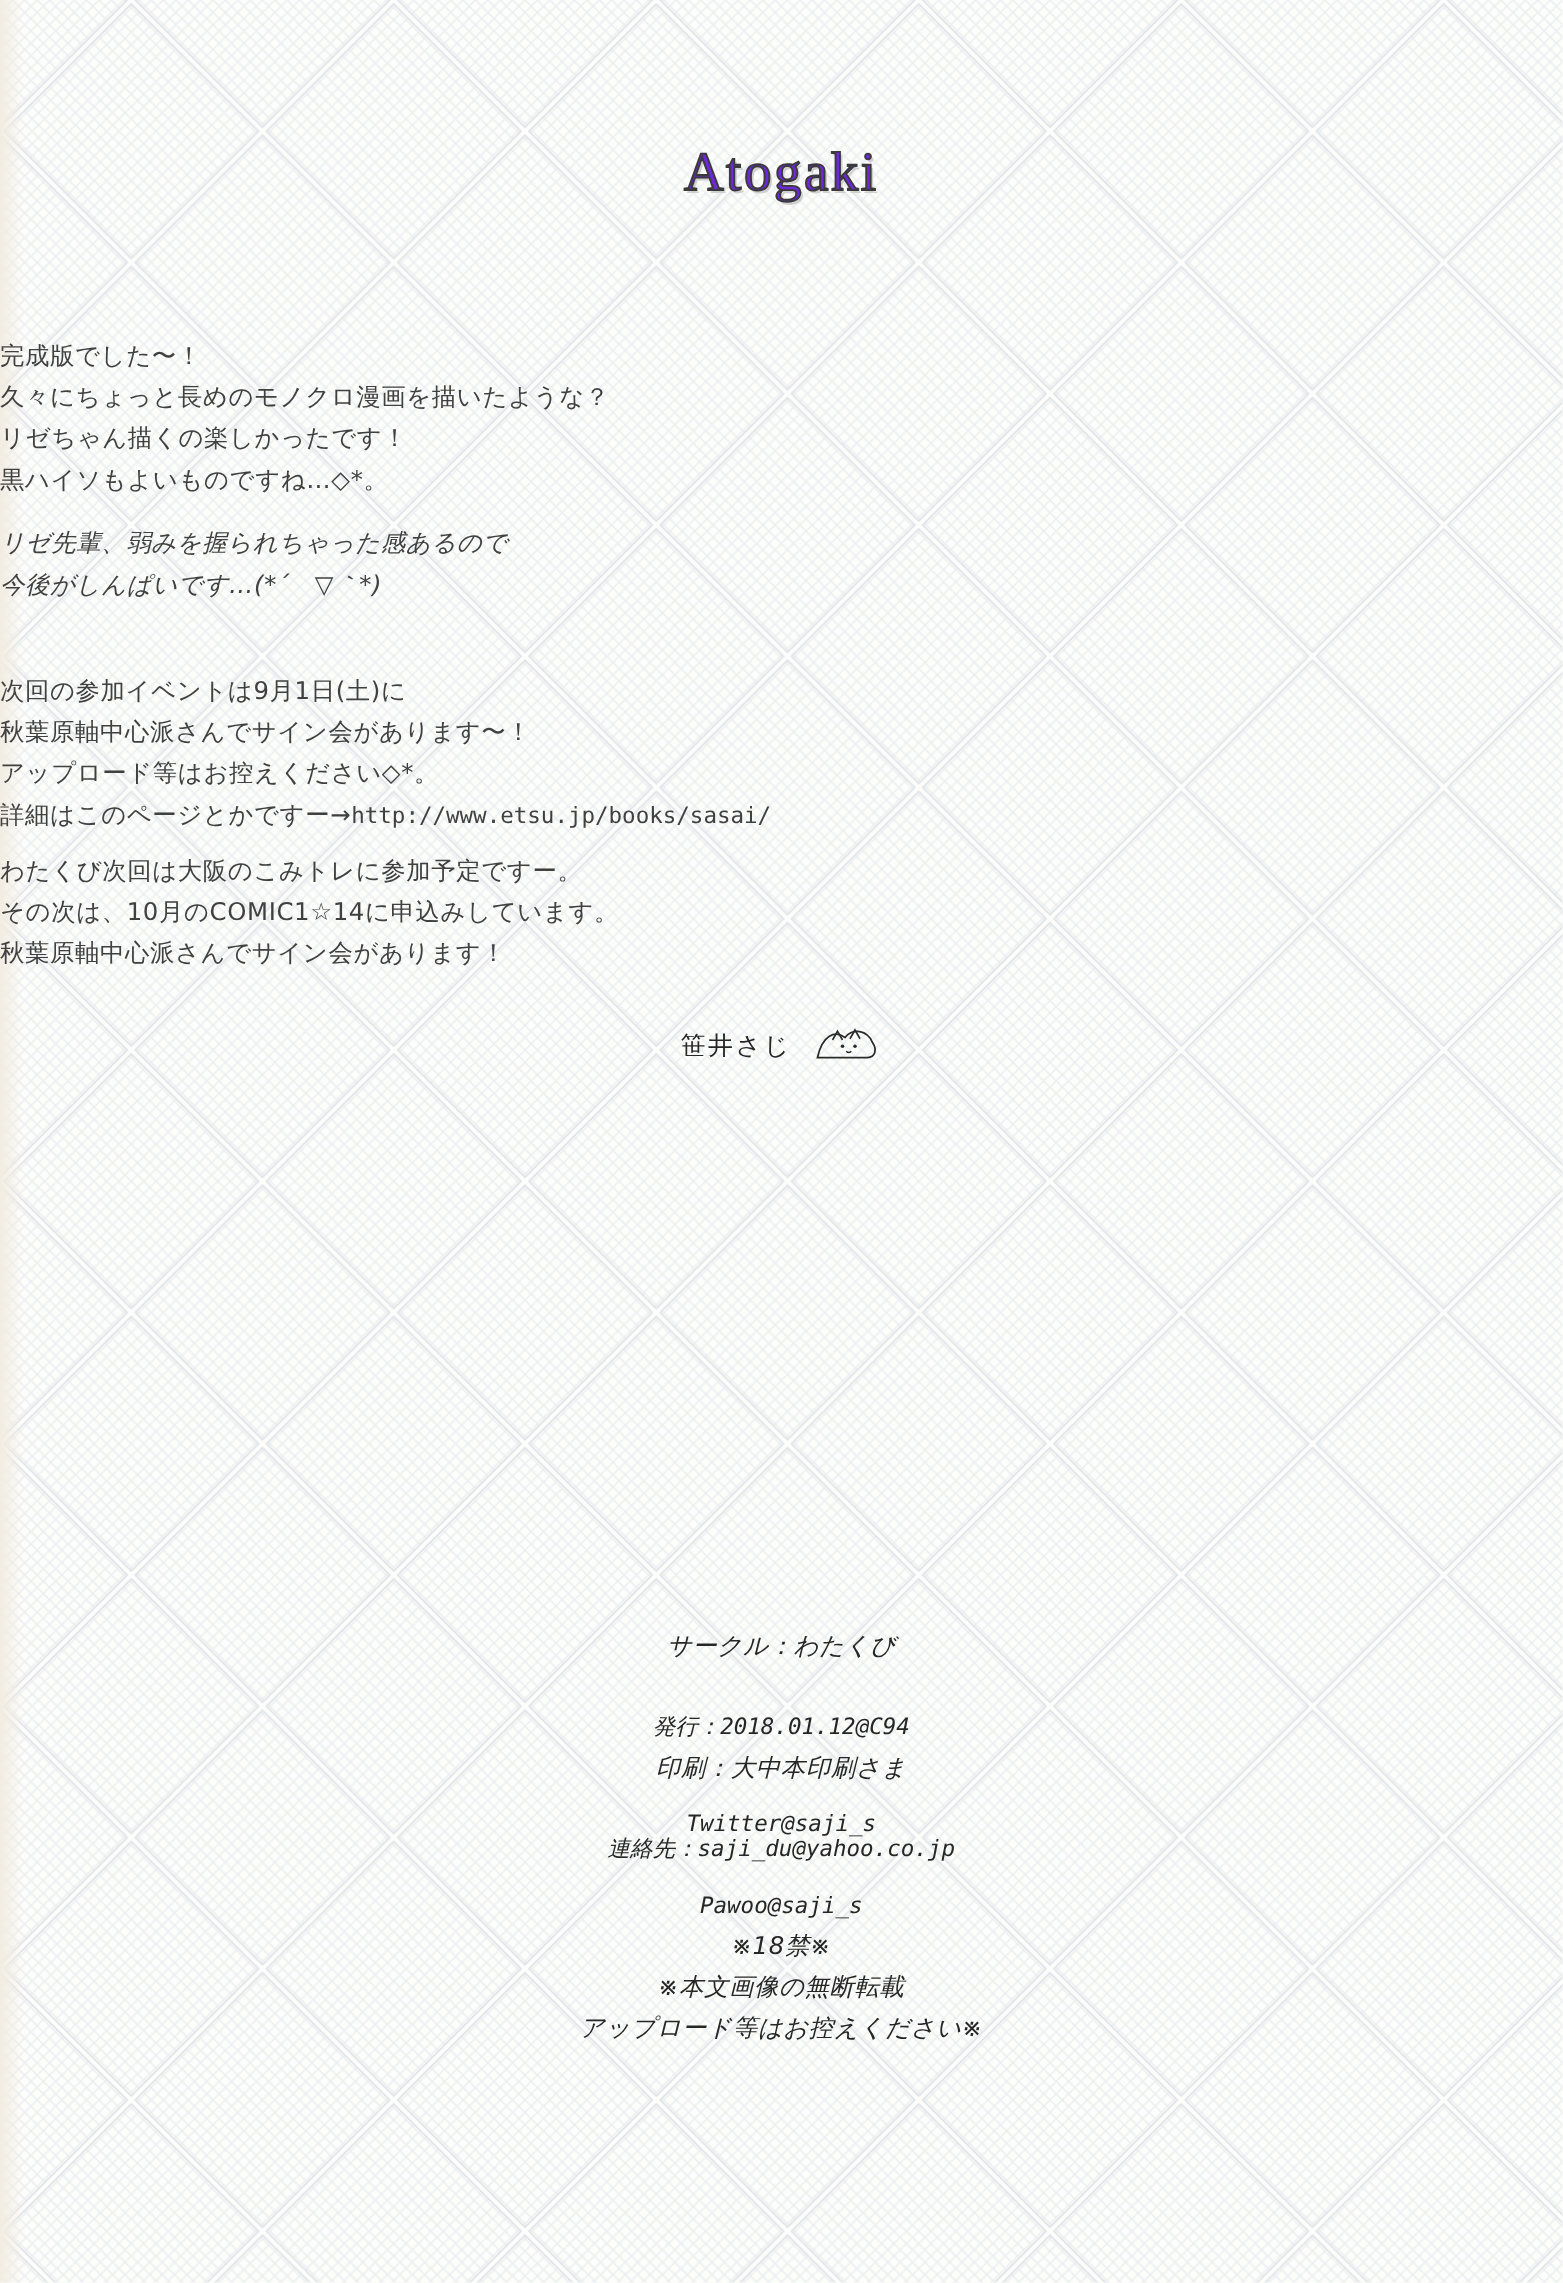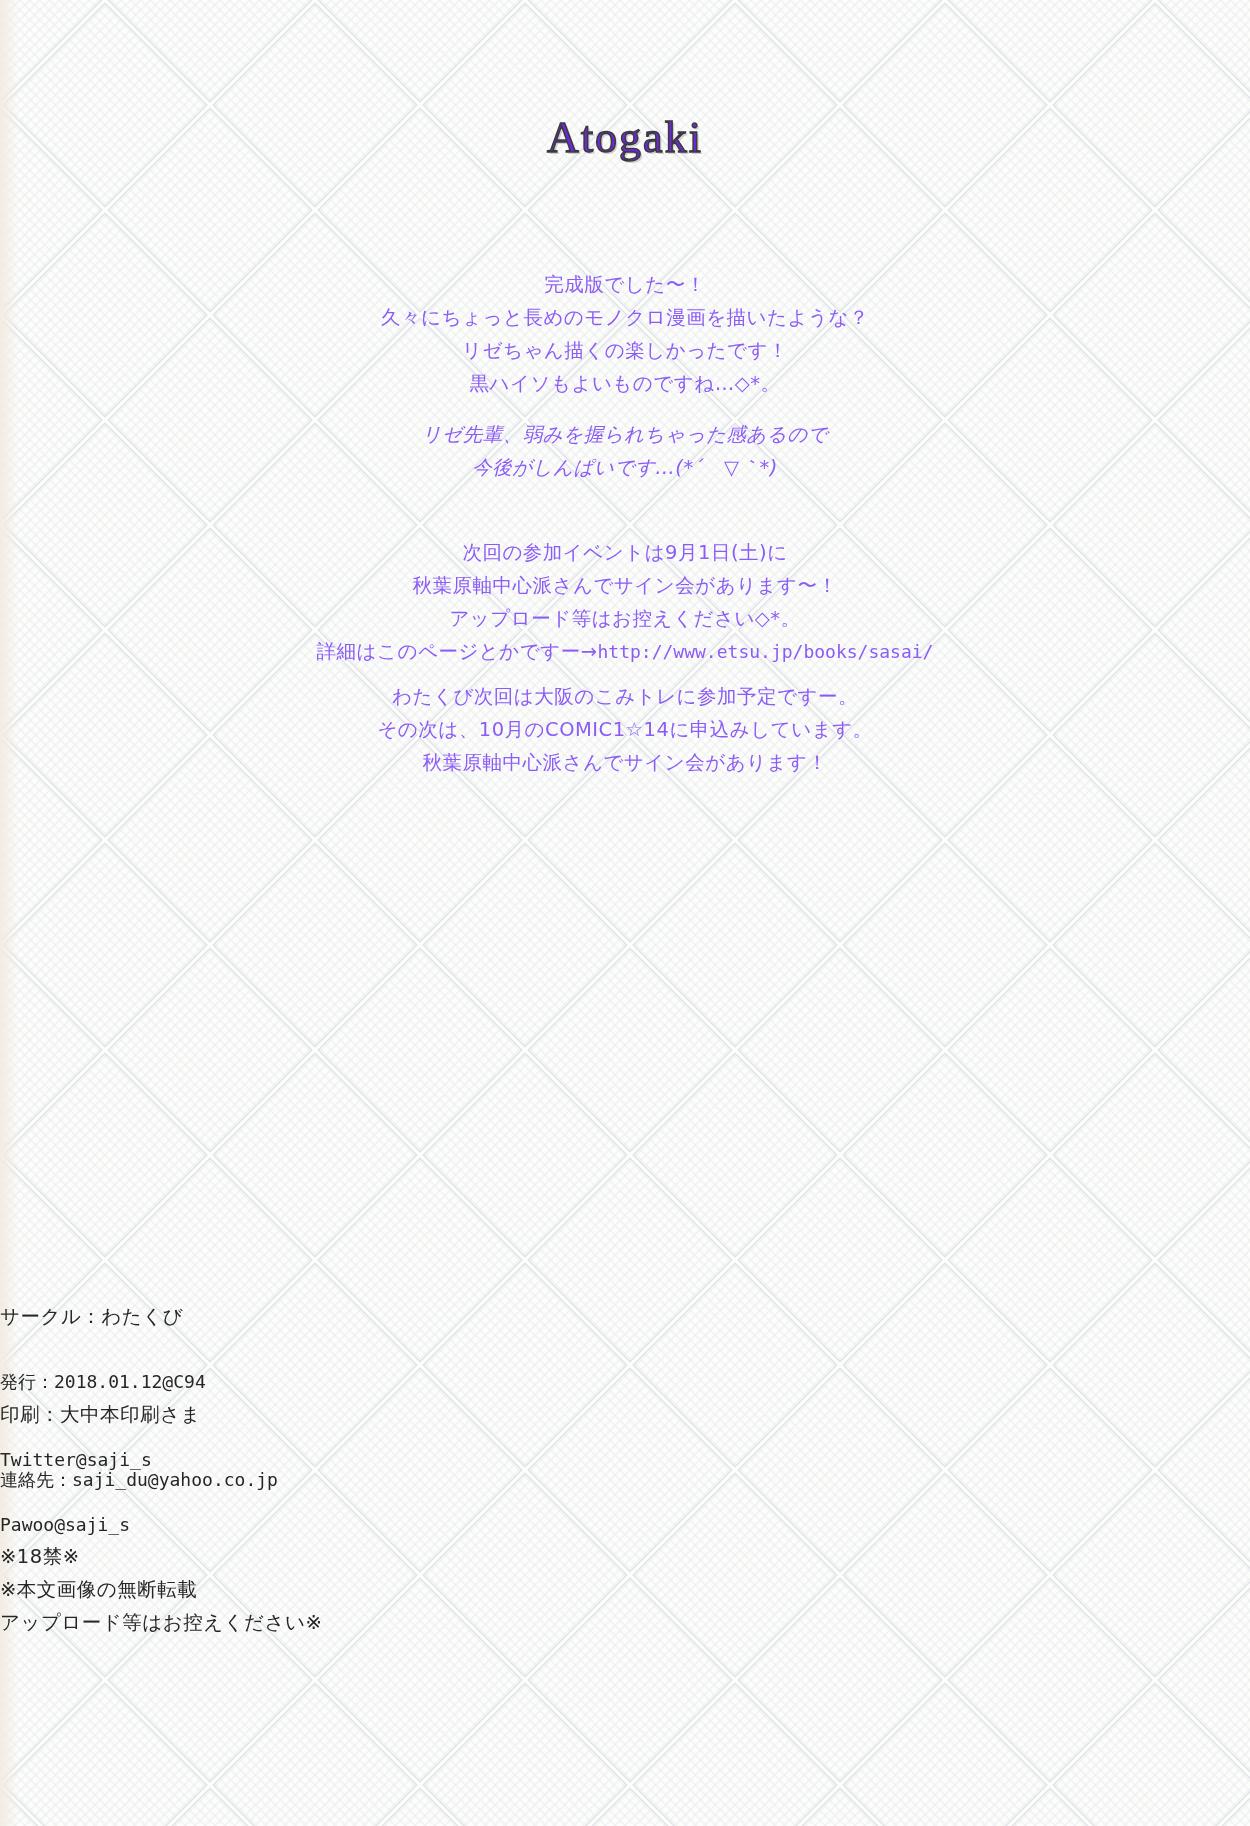--- a/index.html
+++ b/index.html
@@ -60,25 +60,25 @@
     -webkit-text-stroke: 1.5px #3a3a3a;
     text-shadow:
       2px 2px 0 #cfcfcf;
     font-weight: 400;
   }
 
   .body-block {
     position: absolute;
     left: 0;
     width: 100%;
-    text-align: center;
+    text-align: left;
     font-family: "DejaVu Sans", sans-serif;
     font-size: 19.5px;
     line-height: 33px;
-    color: #8b5cf6;
+    color: #404040;
     letter-spacing: 0.5px;
   }
 
   .block-1 { top: 268px; }
   .block-2 { top: 418px; font-style: italic; }
   .block-3 { top: 536px; }
   .block-4 { top: 680px; }
 
   .body-block .line { display: block; white-space: pre; }
 
@@ -98,26 +98,27 @@
   .sig-doodle {
     display: inline-block;
     vertical-align: middle;
     margin-left: 10px;
   }
 
   .colophon {
     position: absolute;
     left: 0;
     width: 100%;
-    text-align: left;
+    text-align: center;
     font-family: "DejaVu Sans", sans-serif;
     font-size: 19.5px;
     line-height: 33px;
     color: #262626;
     letter-spacing: 0.5px;
+    font-style: italic;
   }
   .colophon .line { display: block; white-space: pre; }
   .col-1 { top: 1300px; }
   .col-2 { top: 1411px; }
   .col-3 { top: 1540px; }
 </style>
 </head>
 <body>
 
 <div id="bg-pattern">
@@ -178,20 +179,33 @@
     <span class="line">アップロード等はお控えください◇*。</span>
     <span class="line"><span>詳細はこのページとかですー→</span><span class="mono">http://www.etsu.jp/books/sasai/</span></span>
   </div>
 
   <div class="body-block block-4">
     <span class="line">わたくび次回は大阪のこみトレに参加予定ですー。</span>
     <span class="line">その次は、10月のCOMIC1☆14に申込みしています。</span>
     <span class="line">秋葉原軸中心派さんでサイン会があります！</span>
   </div>
 
+  <div class="signature">
+    <span class="sig-name">笹井さじ</span>
+    <span class="sig-doodle">
+      <svg width="56" height="30" viewBox="0 0 56 30" xmlns="http://www.w3.org/2000/svg">
+        <path d="M4 26 C8 8, 18 4, 26 10 C32 2, 44 4, 48 14 C52 20, 50 26, 44 26 Z" fill="none" stroke="#2b2b2b" stroke-width="1.4"></path>
+        <path d="M16 12 L20 5 L24 12" fill="none" stroke="#2b2b2b" stroke-width="1.3"></path>
+        <path d="M30 11 L34 4 L38 11" fill="none" stroke="#2b2b2b" stroke-width="1.3"></path>
+        <circle cx="24" cy="17" r="1.4" fill="#2b2b2b"></circle>
+        <circle cx="34" cy="17" r="1.4" fill="#2b2b2b"></circle>
+        <path d="M27 21 q2 2 4 0" fill="none" stroke="#2b2b2b" stroke-width="1.2"></path>
+      </svg>
+    </span>
+  </div>
 
   <div class="colophon col-1">
     <span class="line">サークル：わたくび</span>
     <span class="line mono">発行：2018.01.12@C94</span>
     <span class="line">印刷：大中本印刷さま</span>
     <span class="line mono">連絡先：saji_du@yahoo.co.jp</span>
   </div>
 
   <div class="colophon col-2">
     <span class="line mono">Twitter@saji_s</span>

